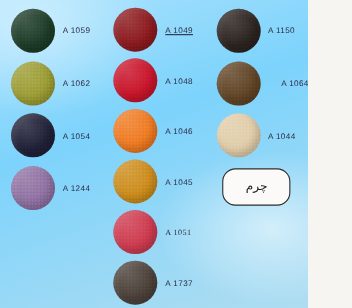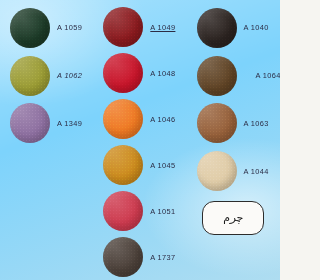--- a/index.html
+++ b/index.html
@@ -119,44 +119,48 @@
     justify-content: center;
     min-width: 62px;
     height: 18px;
     padding: 16px 14px;
     border: 1.3px solid #2c2c2c;
     border-radius: 12px;
     background: #fbfaf8;
     color: #1c1c1c;
     font-size: 11px;
     line-height: 1;
-    font-family: Liberation Mono, monospace;
+    font-family: Liberation Serif, serif;
     direction: rtl;
     box-sizing: border-box;
     cursor: pointer;
   }
 </style>
 </head>
 <body>
 
 <div id="swatch-board" style="background: #7dd3fc;">
   <div class="swatch-columns">
 
     <div class="swatch-column">
       <div class="swatch-row">
         <span class="swatch-disc" style="background-color: rgb(28, 58, 39);"></span>
         <span class="swatch-label" style="color: rgb(43, 44, 69);">A 1059</span>
       </div>
       <div class="swatch-row">
         <span class="swatch-disc" style="background-color: rgb(154, 155, 51);"></span>
-        <span class="swatch-label" style="color: rgb(43, 44, 69); font-style: italic;">A 1062</span>
+        <span class="swatch-label" style="color: rgb(43, 44, 69);">A 1062</span>
+      </div>
+      <div class="swatch-row">
+        <span class="swatch-disc" style="background-color: rgb(31, 32, 54);"></span>
+        <span class="swatch-label" style="color: rgb(43, 44, 69);">A 1054</span>
       </div>
       <div class="swatch-row">
         <span class="swatch-disc" style="background-color: rgb(141, 111, 160);"></span>
-        <span class="swatch-label" style="color: rgb(43, 44, 69);">A 1349</span>
+        <span class="swatch-label" style="color: rgb(43, 44, 69);">A 1244</span>
       </div>
     </div>
 
     <div class="swatch-column">
       <div class="swatch-row">
         <span class="swatch-disc" style="background-color: rgb(138, 26, 30);"></span>
         <span class="swatch-label" style="color: rgb(43, 44, 69); text-decoration: underline;">A 1049</span>
       </div>
       <div class="swatch-row">
         <span class="swatch-disc" style="background-color: rgb(200, 21, 42);"></span>
@@ -165,42 +169,38 @@
       <div class="swatch-row">
         <span class="swatch-disc" style="background-color: rgb(239, 120, 34);"></span>
         <span class="swatch-label" style="color: rgb(43, 44, 69);">A 1046</span>
       </div>
       <div class="swatch-row">
         <span class="swatch-disc" style="background-color: rgb(204, 138, 28);"></span>
         <span class="swatch-label" style="color: rgb(43, 44, 69); text-align: center;">A 1045</span>
       </div>
       <div class="swatch-row">
         <span class="swatch-disc" style="background-color: rgb(205, 58, 78);"></span>
-        <span class="swatch-label" style="color: rgb(43, 44, 69);">A 1051</span>
+        <span class="swatch-label" style="color: rgb(43, 44, 69); font-family: Liberation Serif, serif;">A 1051</span>
       </div>
       <div class="swatch-row">
         <span class="swatch-disc" style="background-color: rgb(75, 64, 57);"></span>
         <span class="swatch-label" style="color: rgb(43, 44, 69);">A 1737</span>
       </div>
     </div>
 
     <div class="swatch-column">
       <div class="swatch-row">
         <span class="swatch-disc" style="background-color: rgb(43, 35, 32);"></span>
-        <span class="swatch-label" style="color: rgb(43, 44, 69);">A 1040</span>
+        <span class="swatch-label" style="color: rgb(43, 44, 69);">A 1150</span>
       </div>
       <div class="swatch-row">
         <span class="swatch-disc" style="background-color: rgb(95, 67, 37);"></span>
         <span class="swatch-label" style="color: rgb(43, 44, 69); padding-left: 12px;">A 1064</span>
       </div>
       <div class="swatch-row">
-        <span class="swatch-disc" style="background-color: rgb(150, 96, 58);"></span>
-        <span class="swatch-label" style="color: rgb(43, 44, 69);">A 1063</span>
-      </div>
-      <div class="swatch-row">
         <span class="swatch-disc" style="background-color: rgb(224, 204, 167);"></span>
         <span class="swatch-label" style="color: rgb(43, 44, 69);">A 1044</span>
       </div>
       <div class="leather-button-slot">
         <button id="leather-button">چرم</button>
       </div>
     </div>
 
   </div>
 </div>

